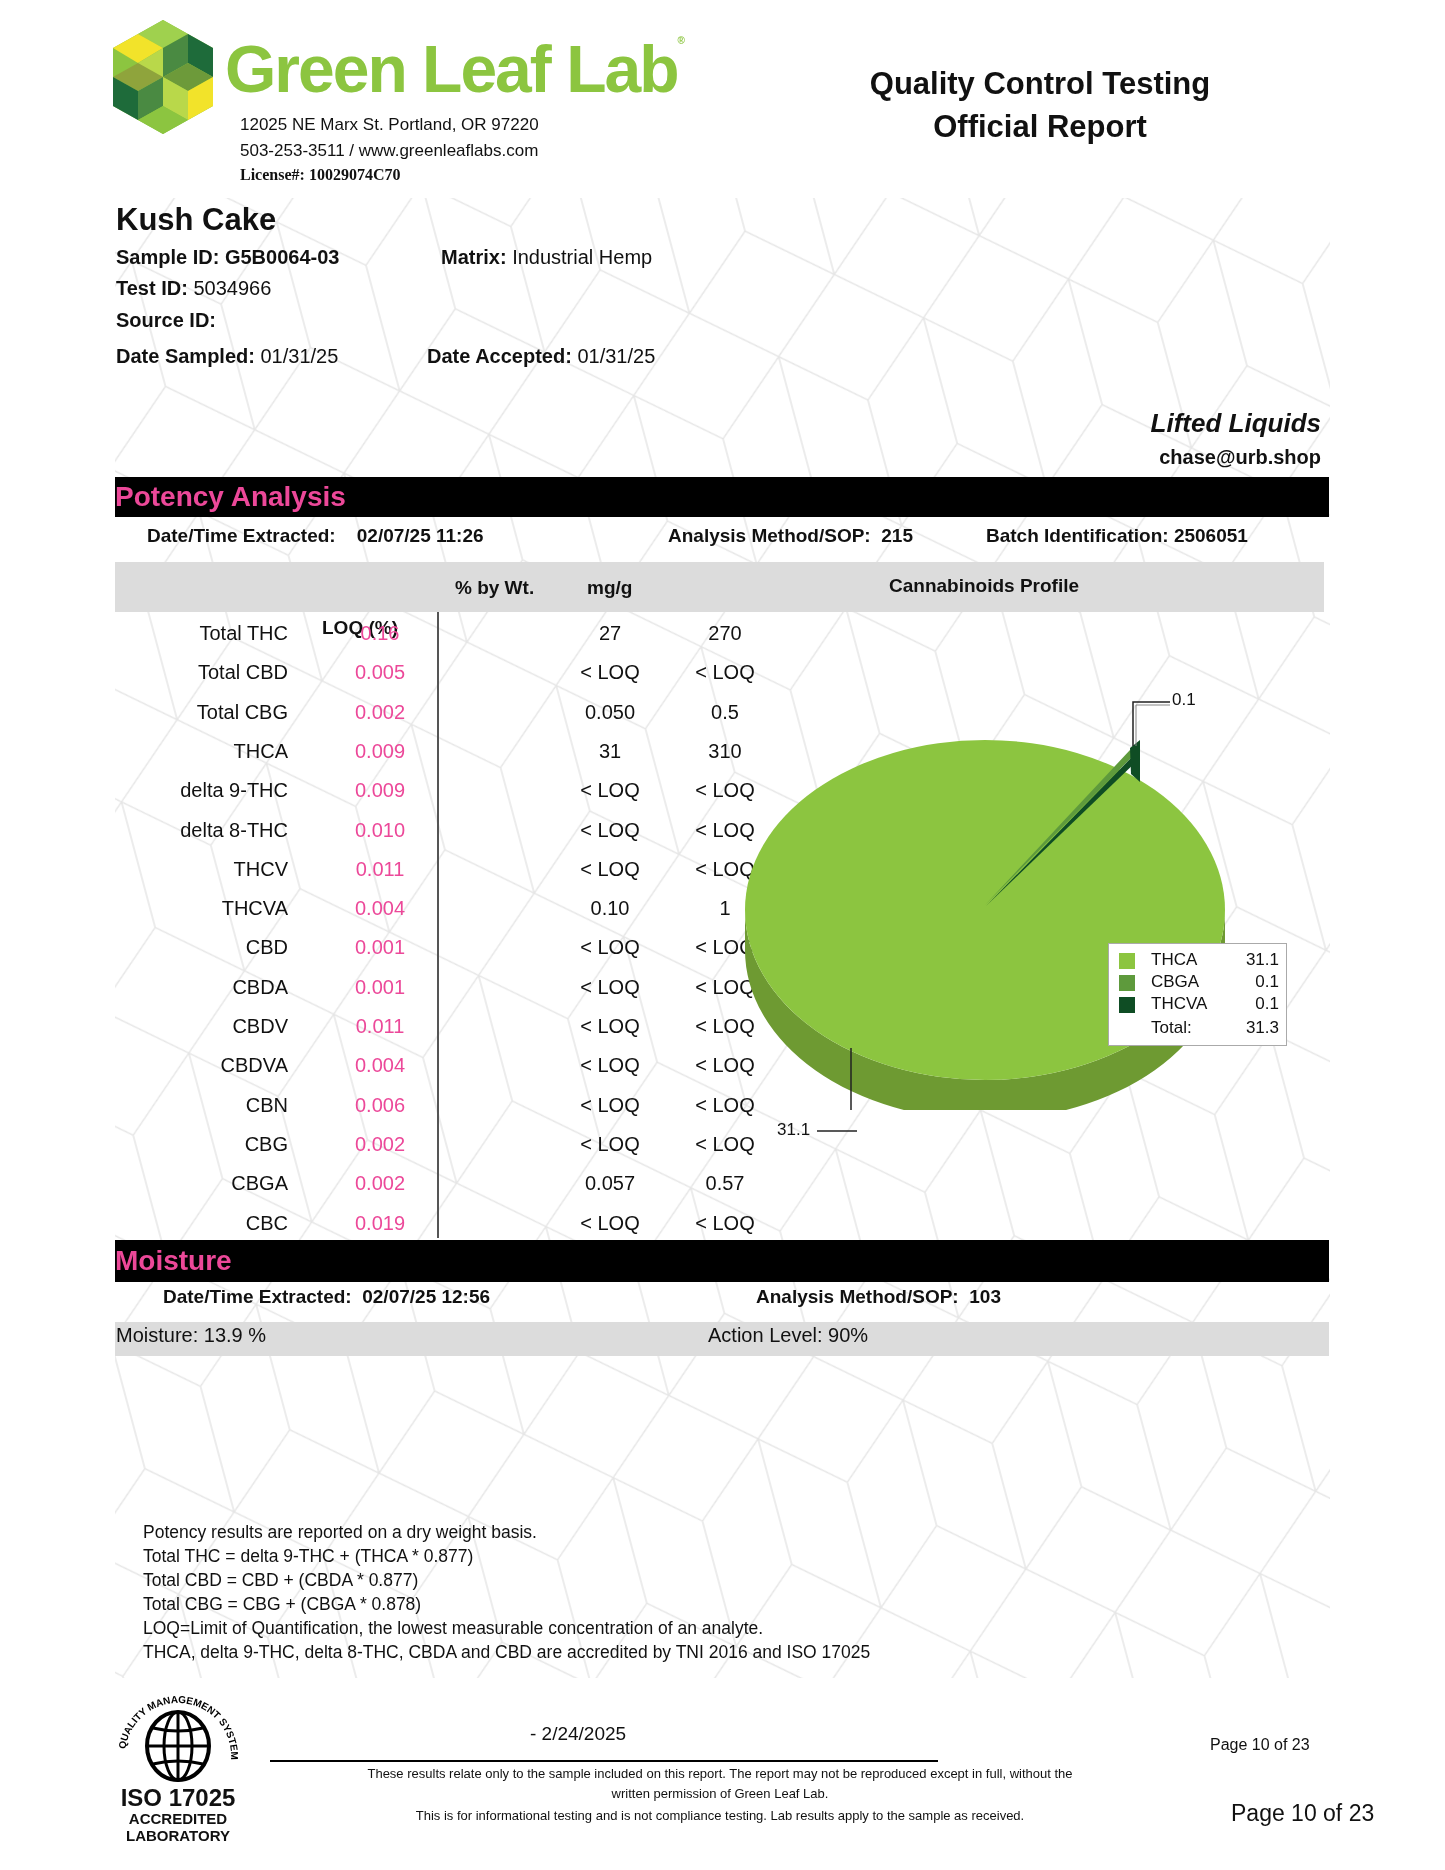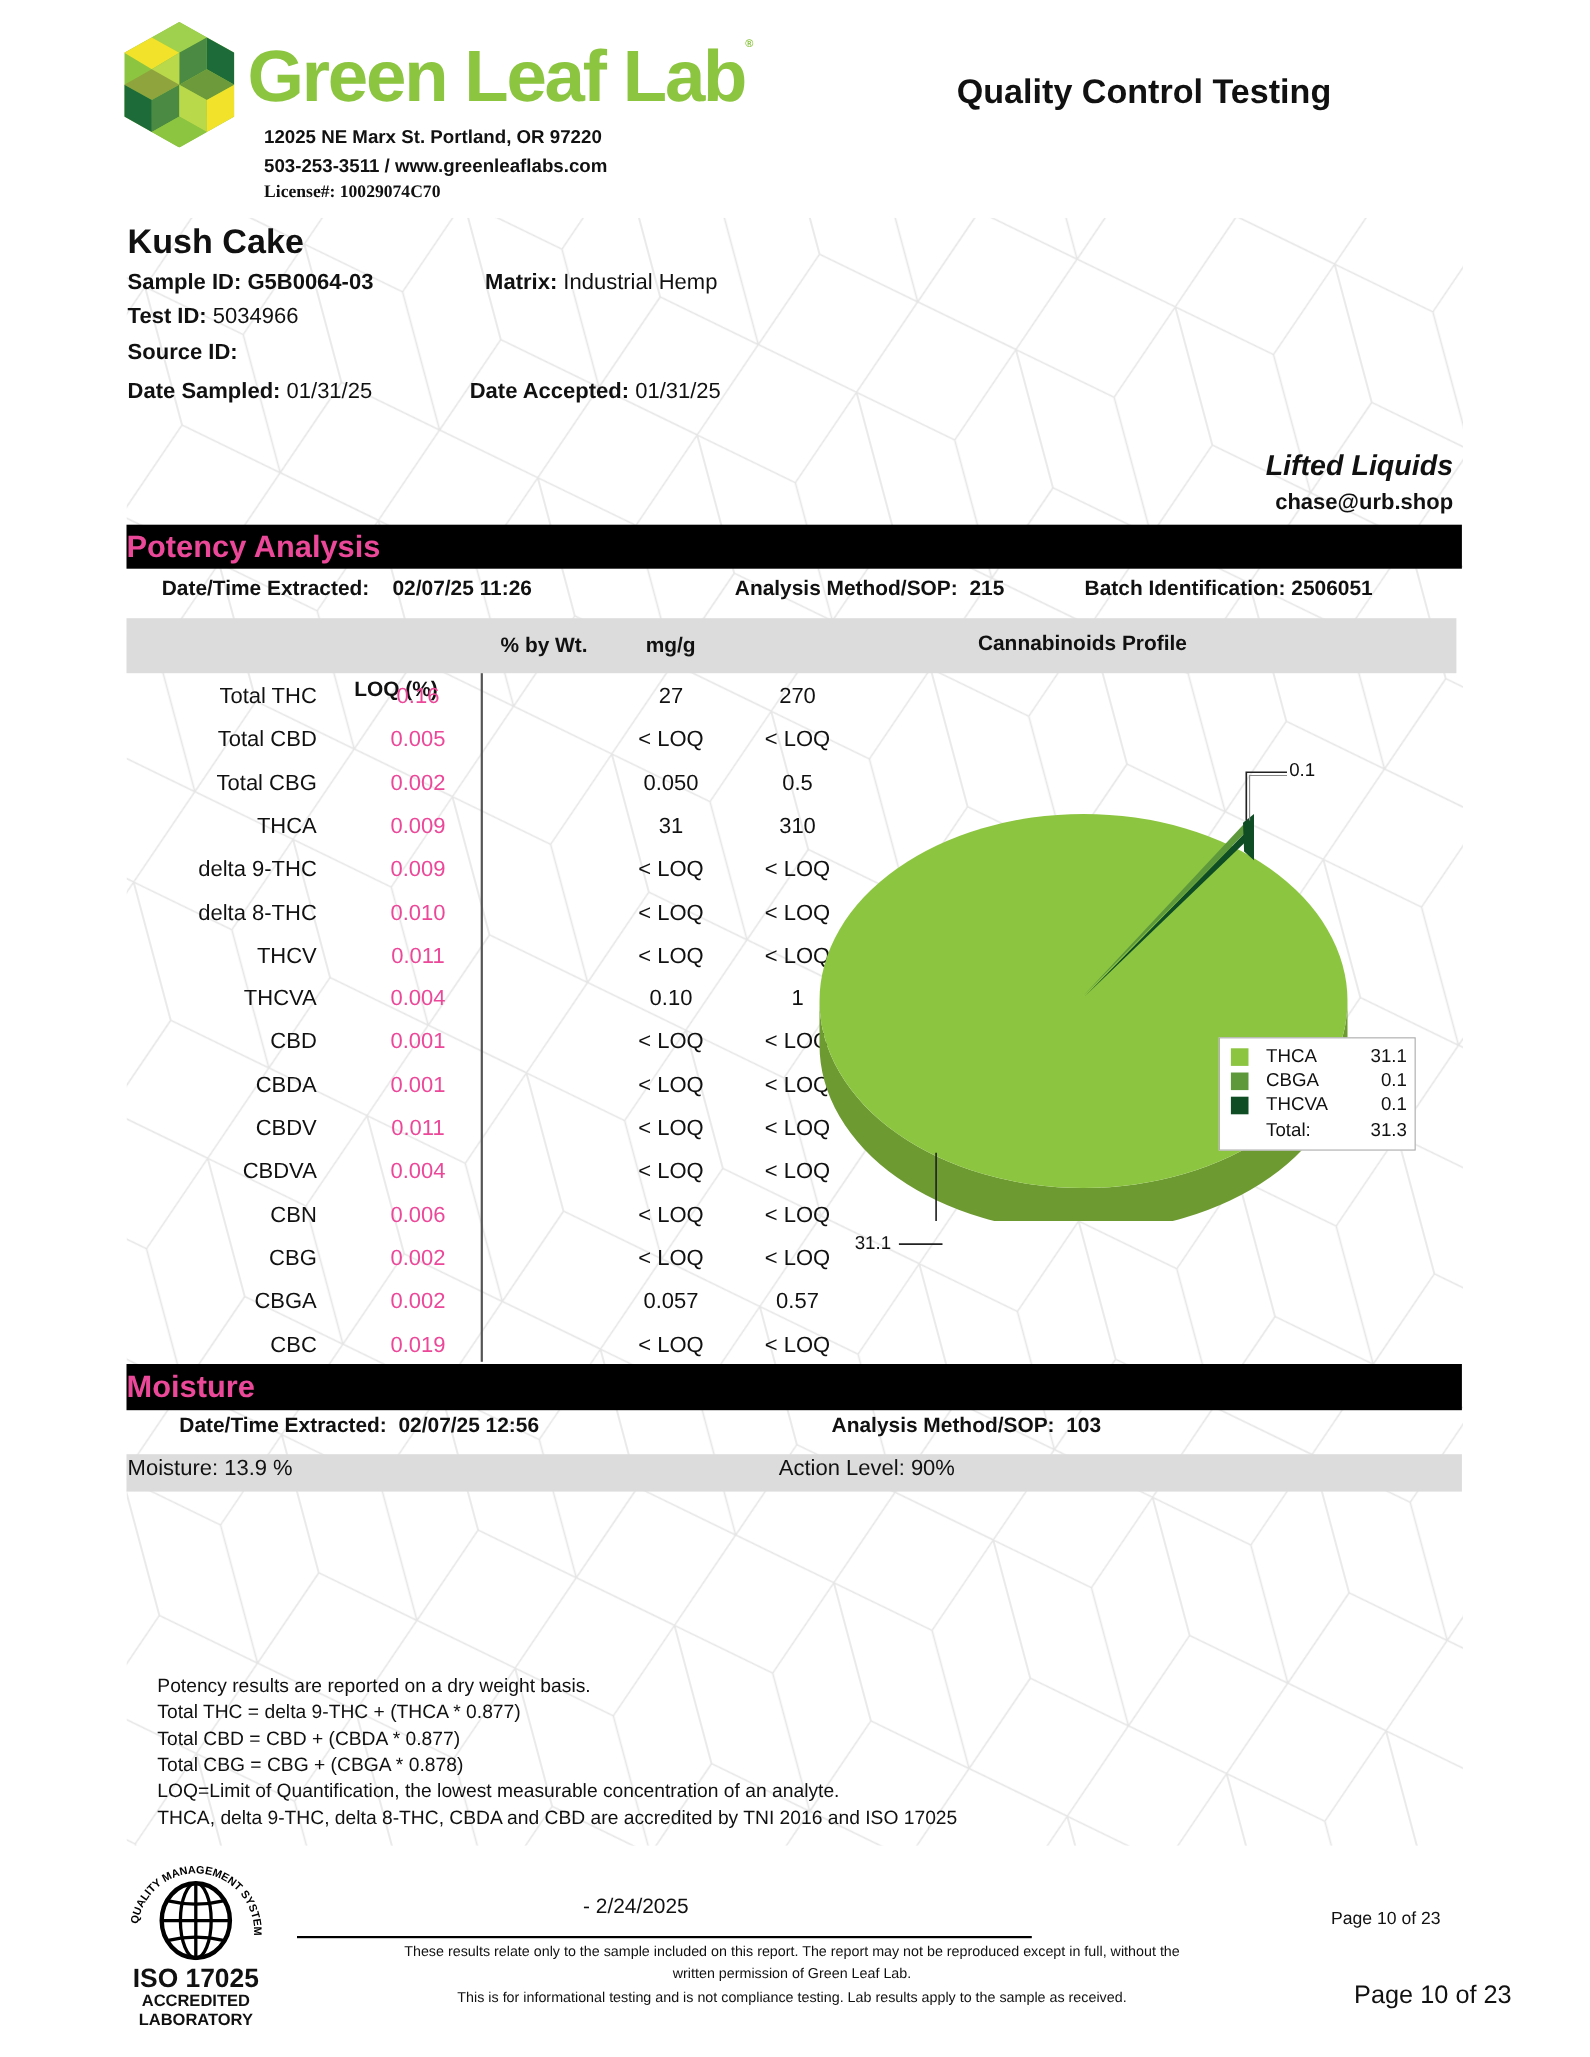--- a/index.html
+++ b/index.html
@@ -4,21 +4,21 @@
 <style>
   html, body { margin:0; padding:0; }
   body {
     width:1445px; height:1870px; position:relative; overflow:hidden;
     background:#ffffff; font-family:"Liberation Sans", sans-serif; color:#111;
   }
   .abs { position:absolute; }
   .bgpattern { position:absolute; left:115px; top:198px; width:1215px; height:1480px; }
   .brand { left:225px; top:36px; font-size:66px; font-weight:bold; color:#8cc540; letter-spacing:-2px; line-height:1; }
   .brand sup { font-size:10px; vertical-align:top; color:#8cc540; }
-  .addr { left:240px; font-size:17px; font-weight:bold; color:#111; }
+  .addr { left:240px; font-size:17px; font-weight:normal; color:#111; }
   .lic { left:240px; top:166px; font-family:"Liberation Serif", serif; font-size:16px; font-weight:bold; }
   .qc-title { left:820px; top:36px; width:440px; text-align:center; font-size:31px; font-weight:bold; line-height:43px;margin-top:26px; }
   
   .sample-name { left:116px; top:202px; font-size:31px; font-weight:bold; }
   .info { font-size:20px; }
   .info b { font-weight:bold; }
   .client { right:124px; text-align:center; }
   
   .bar { left:115px; width:1214px; background:#000; color:#ec4899; font-weight:bold; }
   .gray { background:#dcdcdc; }
@@ -70,20 +70,21 @@
 </svg>
 <div class="abs brand">
   <span>Green Leaf Lab</span><sup>®</sup>
 </div>
 <div class="abs addr" style="top:115px;">12025 NE Marx St. Portland, OR 97220</div>
 <div class="abs addr" style="top:141px;">503-253-3511 / www.greenleaflabs.com</div>
 <div class="abs lic">License#: 10029074C70</div>
 
 <div class="abs qc-title">
   <div>Quality Control Testing</div>
+  <div>Official Report</div>
 </div>
 
 <div class="abs sample-name">Kush Cake</div>
 <div class="abs info" style="left:116px;top:246px;">
   <b>Sample ID:</b> <b>G5B0064-03</b>
 </div>
 <div class="abs info" style="left:441px;top:246px;">
   <b>Matrix:</b> <span>Industrial Hemp</span>
 </div>
 <div class="abs info" style="left:116px;top:277px;">

